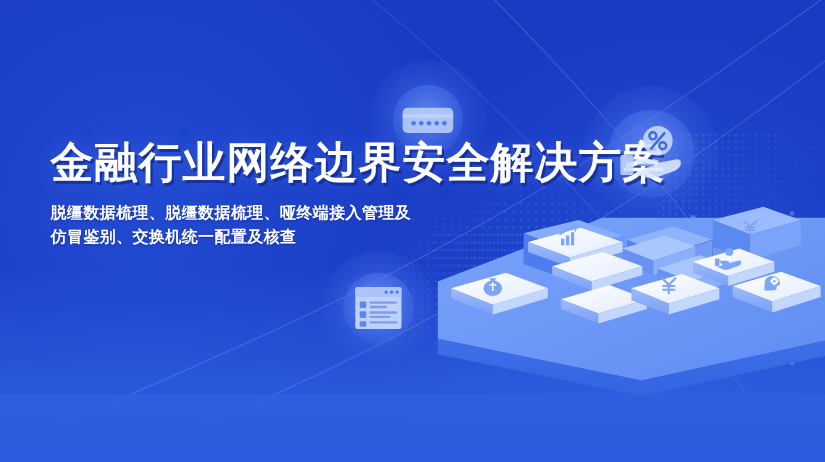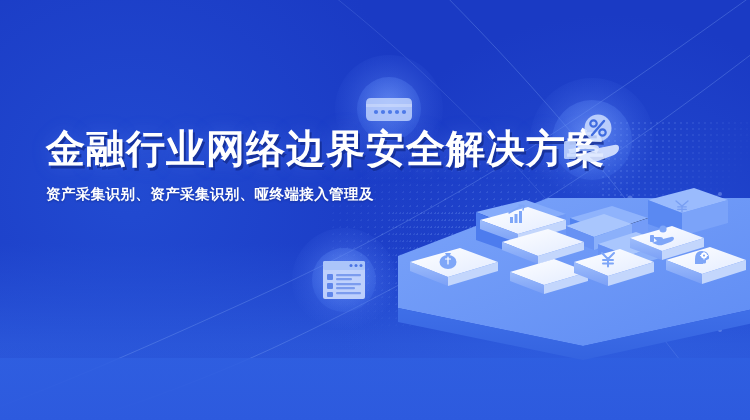--- a/index.html
+++ b/index.html
@@ -211,21 +211,22 @@
         <rect x="15" y="19" width="16" height="2.2" rx="1"></rect>
         <rect x="15" y="24" width="25" height="2.2" rx="1"></rect>
         <rect x="15" y="28" width="19" height="2.2" rx="1"></rect>
         <rect x="15" y="33" width="25" height="2.2" rx="1"></rect>
       </g>
     </svg>
   </div>
 
   <div class="title">金融行业网络边界安全解决方案</div>
   <div class="subtitle">
-    <div>资产采集识别、资产采集识别、哑终端接入管理及</div>
+    <div>脱缰数据梳理、脱缰数据梳理、哑终端接入管理及</div>
+    <div>仿冒鉴别、交换机统一配置及核查</div>
   </div>
 
   <div id="illu">
     <svg viewBox="0 0 360 170">
       <defs>
         <linearGradient id="gTop" x1="0" y1="0" x2="1" y2="1">
           <stop offset="0" stop-color="#7aa3f9"></stop>
             <stop offset="1" stop-color="#5f8cf4"></stop>
         </linearGradient>
         <linearGradient id="gSide" x1="0" y1="0" x2="0" y2="1">

